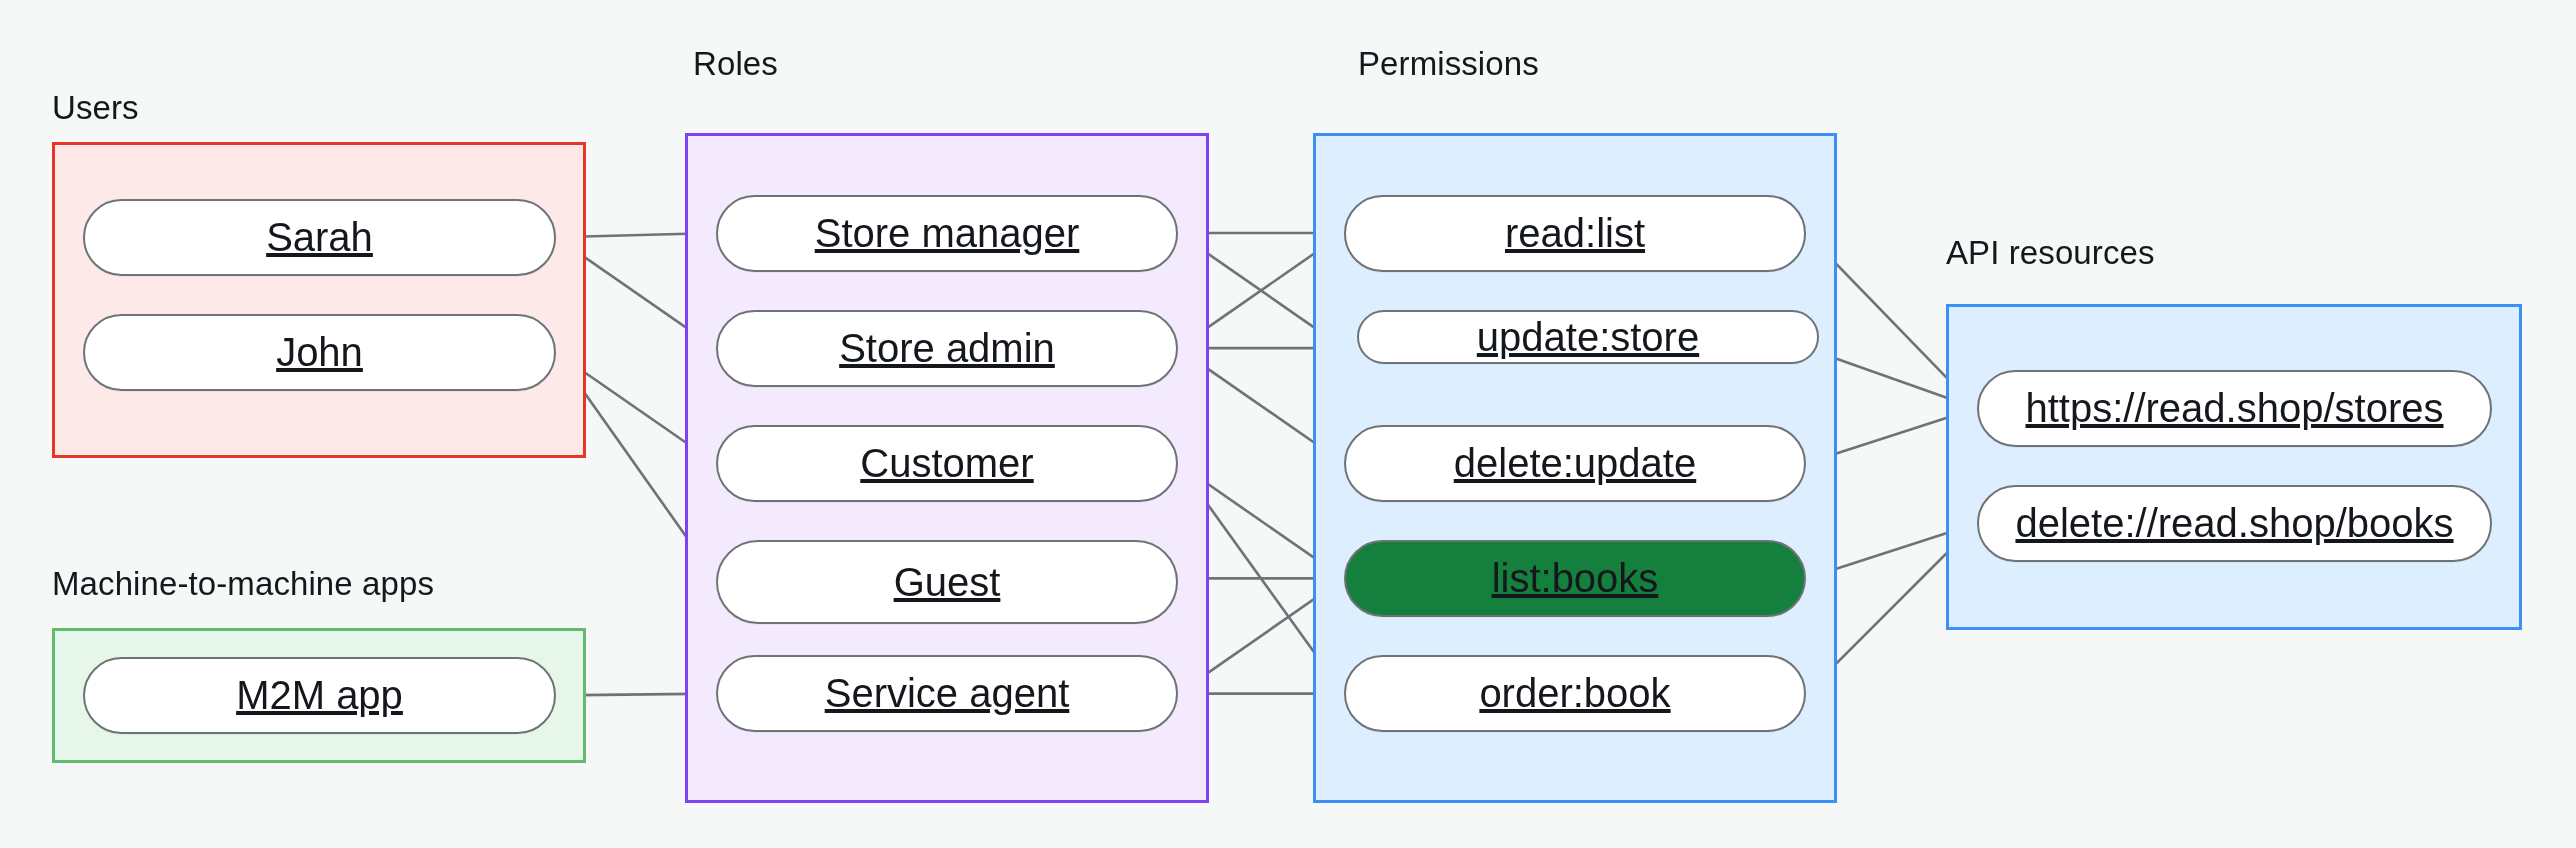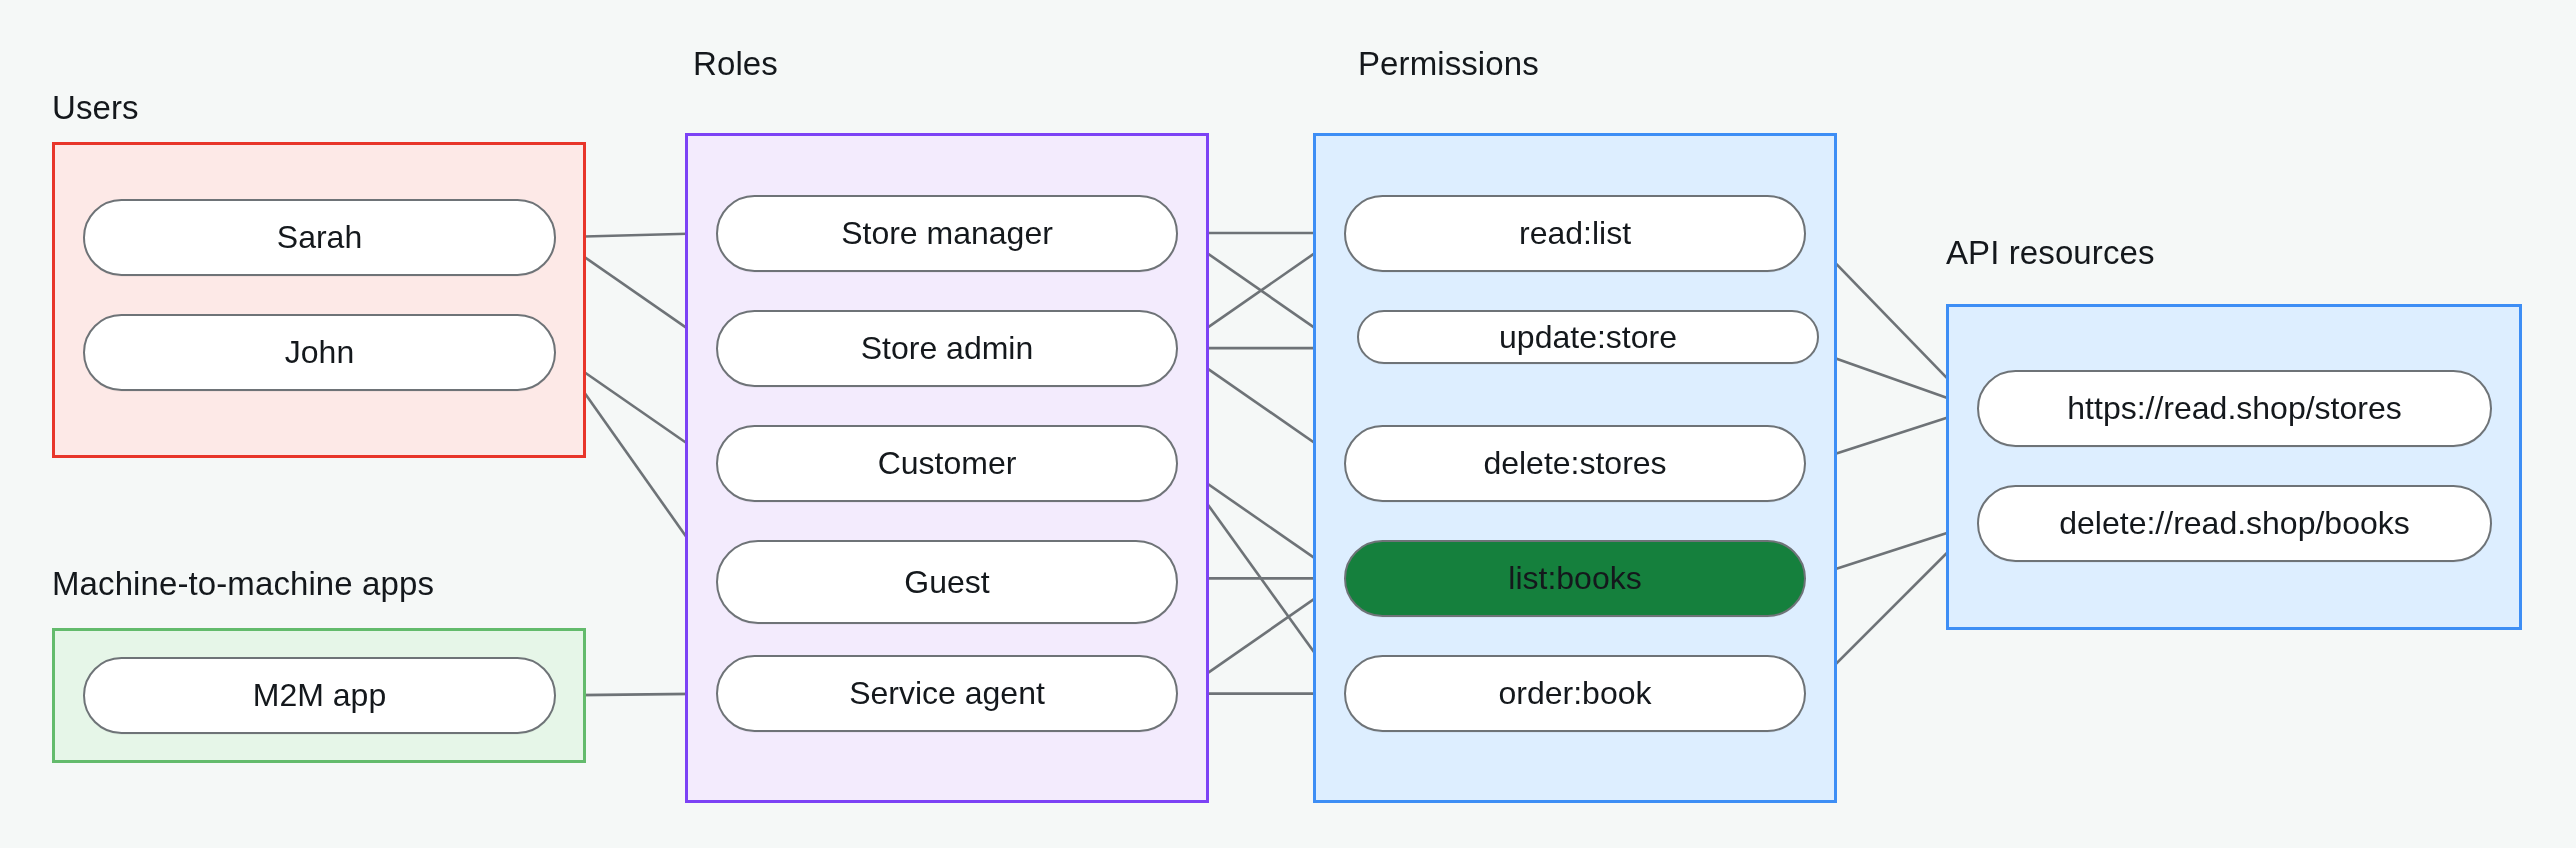--- a/index.html
+++ b/index.html
@@ -13,22 +13,23 @@
   .edges{position:absolute;left:0;top:0;width:2576px;height:848px;pointer-events:none;}
   .group{position:absolute;box-sizing:border-box;}
   .group-title{
     position:absolute;font-size:33px;color:#14181c;white-space:nowrap;
     letter-spacing:0.1px;
   }
   .node{
     position:absolute;box-sizing:border-box;
     background:#ffffff;border:2.6px solid #6e7377;border-radius:872px;
     display:flex;align-items:center;justify-content:center;
-    font-size:32px;color:#14181c;white-space:nowrap;
+    font-size:40px;color:#14181c;white-space:nowrap;
     box-shadow:0 0.9px 0 rgba(0,0,0,0.04);
+    text-decoration:underline;
   }
 </style>
 </head>
 <body>
 
 <div id="canvas">
   <svg class="edges" id="edge-layer" width="2576" height="848" viewBox="0 0 2952 972">
       <line x1="637" y1="272" x2="820" y2="267" stroke="#6e7377" stroke-width="3"></line>
       <line x1="637" y1="272" x2="820" y2="399" stroke="#6e7377" stroke-width="3"></line>
       <line x1="637" y1="404" x2="820" y2="531" stroke="#6e7377" stroke-width="3"></line>
@@ -95,21 +96,21 @@
       </div>
       <div class="group-title" style="left: 1313px; top: 45px; margin-left: 45px;">Permissions</div>
       <div class="group" style="left: 1313px; top: 133px; width: 524px; height: 670px; background: rgb(221, 238, 255); border: 3.5px solid rgb(61, 142, 245);"></div>
       <div class="node" style="left: 1344px; top: 195px; width: 462px; height: 77px; border-color: rgb(110, 115, 119); background: rgb(255, 255, 255);">
         <span>read:list</span>
       </div>
       <div class="node" style="left: 1357px; top: 310px; width: 462px; height: 54px; border-color: rgb(110, 115, 119); background: rgb(255, 255, 255);">
         <span>update:store</span>
       </div>
       <div class="node" style="left: 1344px; top: 425px; width: 462px; height: 77px; border-color: rgb(110, 115, 119); background: rgb(255, 255, 255);">
-        <span>delete:stores</span>
+        <span>delete:update</span>
       </div>
       <div class="node" style="left: 1344px; top: 540px; width: 462px; height: 77px; border-color: rgb(110, 115, 119); background: #15803d;">
         <span>list:books</span>
       </div>
       <div class="node" style="left: 1344px; top: 655px; width: 462px; height: 77px; border-color: rgb(110, 115, 119); background: rgb(255, 255, 255);">
         <span>order:book</span>
       </div>
       <div class="group-title" style="left: 1946px; top: 234px;">API resources</div>
       <div class="group" style="left: 1946px; top: 304px; width: 576px; height: 326px; background: rgb(221, 238, 255); border: 3.5px solid rgb(61, 142, 245);"></div>
       <div class="node" style="left: 1977px; top: 370px; width: 515px; height: 77px; border-color: rgb(110, 115, 119); background: rgb(255, 255, 255);">

